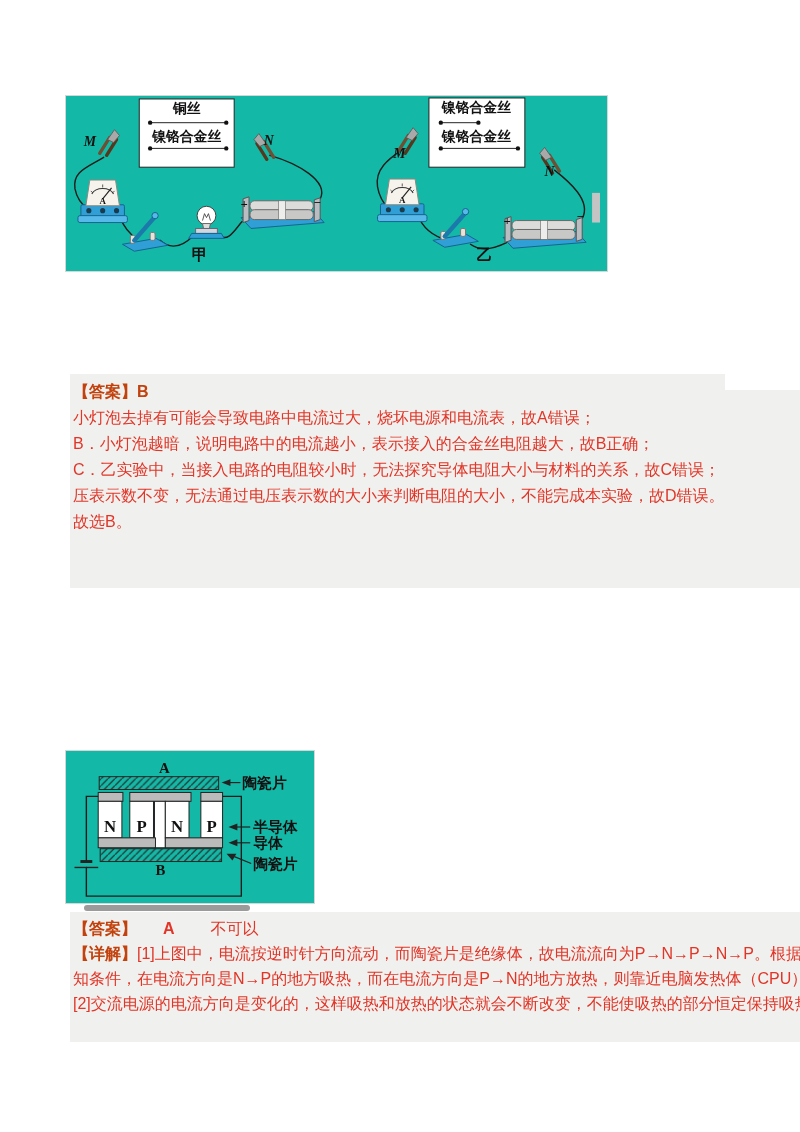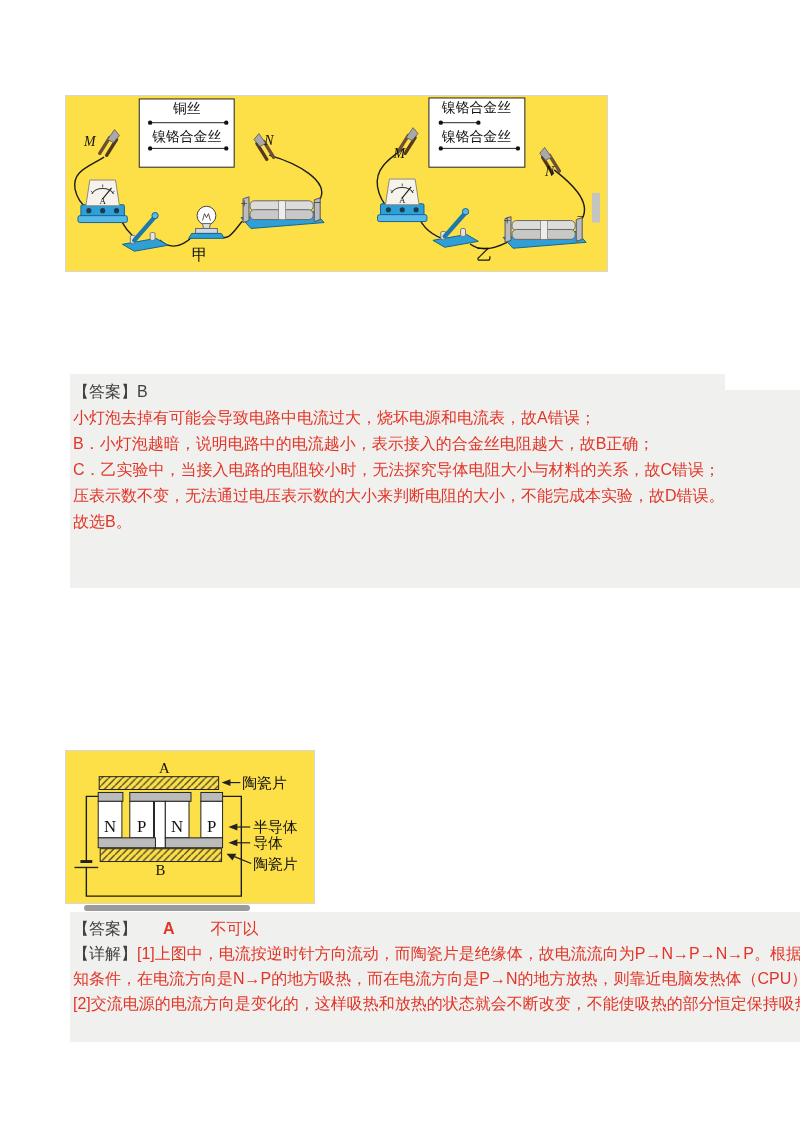--- a/index.html
+++ b/index.html
@@ -1,28 +1,28 @@
 <!DOCTYPE html>
 <html><head>
 <meta charset="utf-8">
 <style>
   html,body{margin:0;padding:0;background:#ffffff;}
   .page{position:relative;width:800px;height:1132px;background:#ffffff;overflow:hidden;
         font-family:"Liberation Sans","DejaVu Sans",sans-serif;}
-  .figure-box{position:absolute;background:#fde047;border:1px solid #d6d6d6;box-sizing:border-box;}
+  .figure-box{position:absolute;background:#14b8a6;border:1px solid #d6d6d6;box-sizing:border-box;font-weight:bold;}
   #figure1{left:65px;top:95px;width:543px;height:177px;}
   #figure2{left:65px;top:750px;width:250px;height:154px;}
   .shadow-bar{position:absolute;left:84px;top:905px;width:166px;height:6px;background:#9b9b9b;border-radius:3px;}
   .ans-block{position:absolute;left:70px;width:730px;background:#f0f0ee;box-sizing:border-box;}
   #ans1{top:374px;height:214px;padding:5px 8px 0 3px;}
   #ans2{top:912px;height:130px;padding:4px 8px 0 3px;}
   .notch{position:absolute;top:0;right:0;width:75px;height:16px;background:#ffffff;}
   .tl{line-height:26px;font-size:16px;color:#e23527;white-space:nowrap;}
   #ans2 .tl{line-height:25px;}
-  .tl b{font-weight:normal;color:#404040;}
+  .tl b{font-weight:bold;color:#c2410c;}
   .sp-a{display:inline-block;margin-left:26px;font-weight:bold;}
   .sp-b{display:inline-block;margin-left:36px;font-weight:normal;}
   svg{display:block;}
   svg text{font-family:"Liberation Serif","DejaVu Serif",serif;fill:#111;}
   .wire{fill:none;stroke:#1b1b1b;stroke-width:1.4;stroke-linecap:round;}
   .thin{stroke:#222;stroke-width:1;}
 </style>
 </head>
 <body>
 

